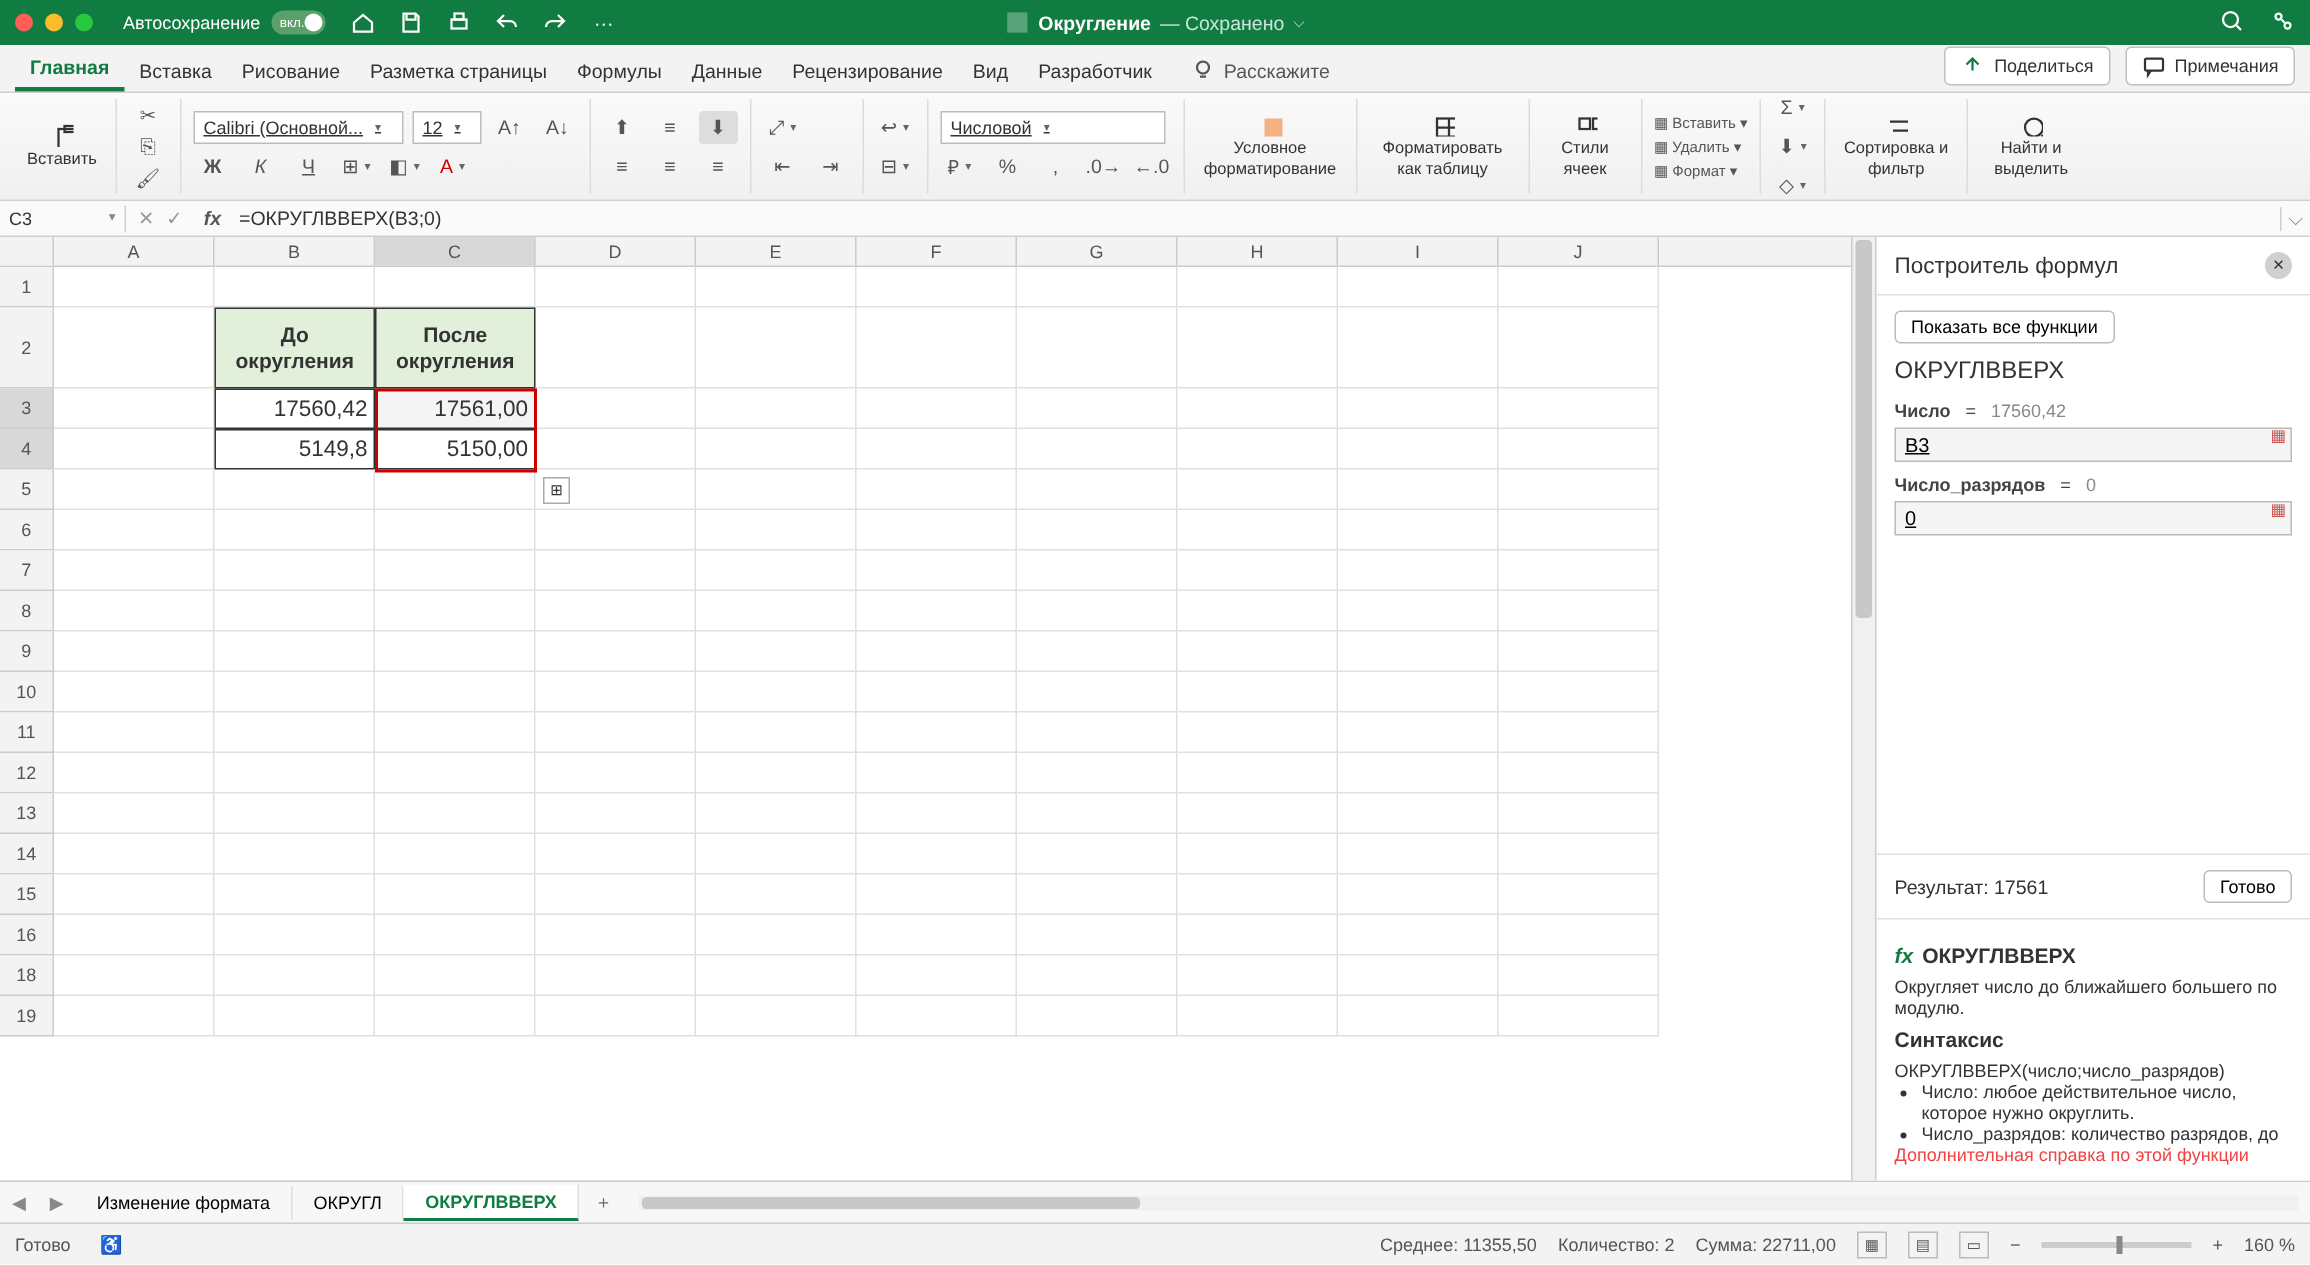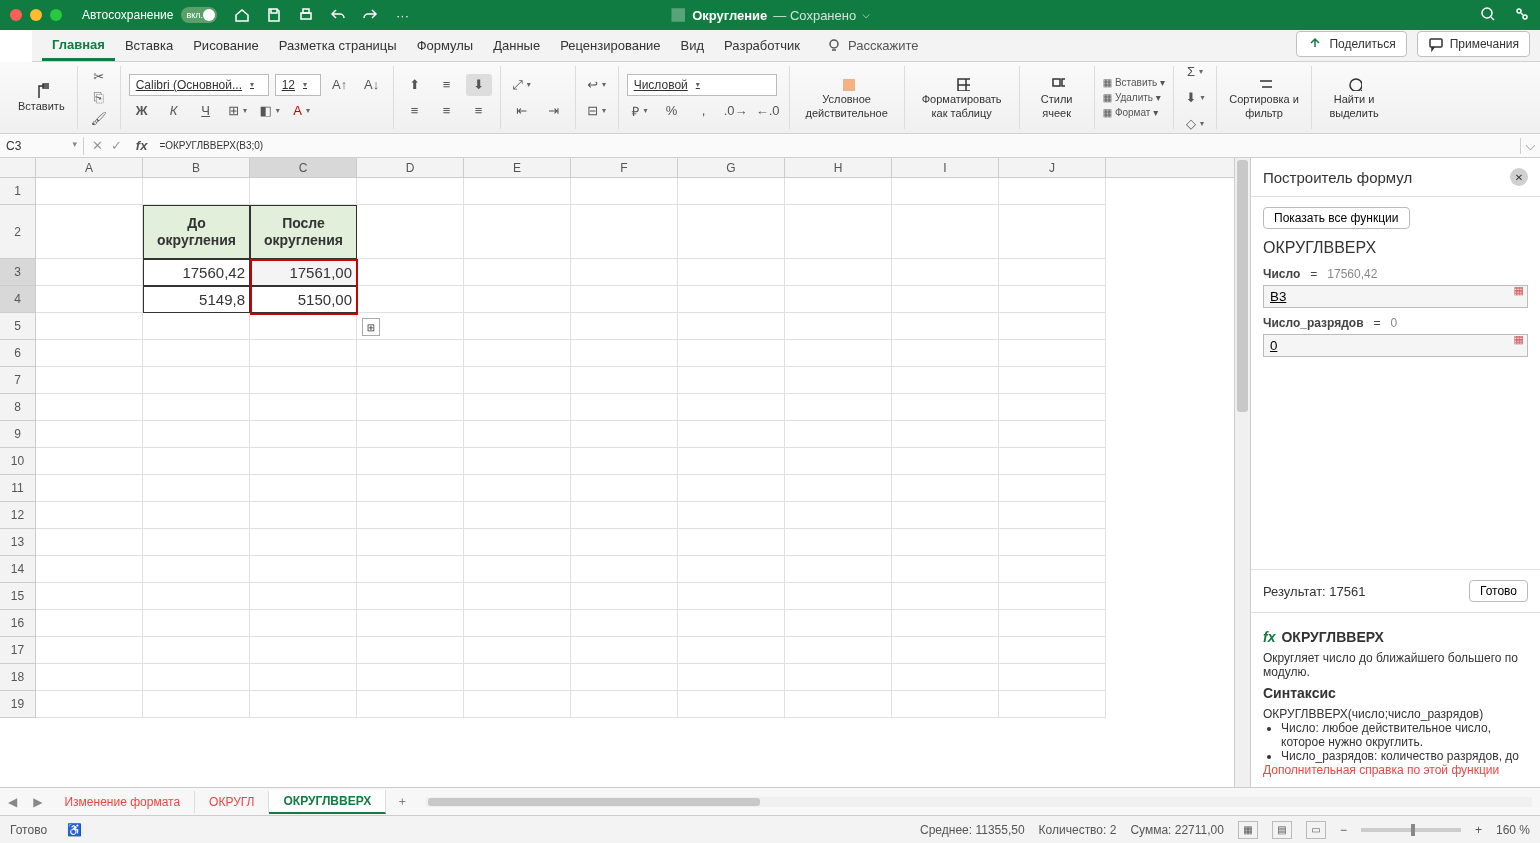--- a/index.html
+++ b/index.html
@@ -10,21 +10,21 @@
 .dot { width: 12px; height: 12px; border-radius: 50%; }
 .dot.r { background: #ff5f57; } .dot.y { background: #febc2e; } .dot.g { background: #28c840; }
 .autosave { margin-left: 20px; display: flex; align-items: center; gap: 8px; font-size: 12px; }
 .toggle { width: 36px; height: 16px; background: #5ba06a; border-radius: 10px; position: relative; font-size: 9px; display:flex; align-items:center; padding-left:5px; color:#fff;}
 .toggle::after { content: ""; position: absolute; right: 2px; top: 2px; width: 12px; height: 12px; background: #fff; border-radius: 50%; }
 .qat { display: flex; gap: 14px; margin-left: 16px; }
 .qat-btn { width: 18px; height: 18px; display: flex; align-items: center; justify-content: center; cursor: pointer; }
 .title-center { position: absolute; left: 50%; transform: translateX(-50%); display: flex; align-items: center; gap: 6px; font-size: 13px; }
 .title-right { margin-left: auto; display: flex; gap: 18px; }
 
-.tabs { height: 32px; background: #f3f3f3; border-bottom: 1px solid #d0d0d0; display: flex; align-items: center; padding: 0 10px; margin-left: 32px; }
+.tabs { height: 32px; background: #f3f3f3; border-bottom: 1px solid #d0d0d0; display: flex; align-items: flex-end; padding: 0 10px; }
 .tab { padding: 6px 10px; font-size: 13px; cursor: pointer; color: #333; }
 .tab.active { color: #107c41; border-bottom: 3px solid #107c41; font-weight: 600; }
 .tabs-right { margin-left: auto; display: flex; gap: 10px; padding-bottom: 4px; }
 .pill-btn { border: 1px solid #c0c0c0; border-radius: 4px; padding: 4px 10px; font-size: 12px; display: flex; align-items: center; gap: 6px; background: #fff; cursor: pointer; }
 .lamp { display:flex; align-items:center; gap:6px; color:#555; margin-left:10px; padding:6px;}
 
 .ribbon { height: 72px; background: linear-gradient(#fafafa,#f0f0f0); border-bottom: 1px solid #d0d0d0; display: flex; padding: 4px 6px; gap: 0; }
 .rgroup { border-right: 1px solid #dcdcdc; padding: 2px 8px; display: flex; flex-direction: column; justify-content: center; gap: 4px; }
 .rrow { display: flex; align-items: center; gap: 6px; }
 .ribbtn { width: 26px; height: 22px; display: flex; align-items: center; justify-content: center; color: #555; cursor: pointer; border-radius: 3px; }
@@ -33,21 +33,21 @@
 .size-sel { width: 46px; }
 .numfmt { width: 150px; }
 .drop::after { content: "▾"; font-size: 8px; margin-left: 4px; color: #666; }
 .bold-i { font-weight: bold; } .ital-i { font-style: italic; } .under-i { text-decoration: underline; }
 .smallcap {font-size:10px; color:#555;}
 
 .fbarrow { height: 24px; border-bottom: 1px solid #d0d0d0; display: flex; align-items: center; background: #fafafa; }
 .namebox { width: 84px; border-right: 1px solid #d0d0d0; padding: 2px 6px; font-size: 12px; display:flex; justify-content:space-between; align-items:flex-start;}
 .fctrls { display: flex; gap: 8px; padding: 0 8px; color: #999; }
 .fx { font-style: italic; font-weight: 600; color: #555; padding: 0 6px; }
-.fbar { flex: 1; padding: 2px 6px; font-size: 10px; }
+.fbar { flex: 1; padding: 2px 6px; font-size: 13px; }
 .fbar-end { width:20px; text-align:center; color:#888; border-left:1px solid #d0d0d0;}
 
 .main { display: flex; height: calc(843px - 30px - 32px - 72px - 24px - 28px - 28px); }
 .sheet { flex: 1; position: relative; overflow: hidden; display: flex; flex-direction: column; }
 .colhdrs { display: flex; height: 20px; background: #f3f3f3; border-bottom: 1px solid #ccc; }
 .rowhdrs-corner { width: 36px; border-right: 1px solid #ccc; background: #f3f3f3; }
 .colhdr { width: 107px; border-right: 1px solid #ccc; text-align: center; font-size: 12px; line-height: 20px; color: #555;}
 .colhdr.sel { background: #d8d8d8; }
 .gridbody { flex: 1; overflow: auto; position: relative; }
 .row { display: flex; height: 27px; }
@@ -76,21 +76,21 @@
 .inputwrap::after{ content:"▦"; position:absolute; right:4px; top:3px; color:#c55; font-size:11px;}
 .sp-result { padding: 10px 12px; border-top:1px solid #e0e0e0; display:flex; justify-content:space-between; align-items:center;}
 .sp-help { padding: 10px 12px; border-top:1px solid #e0e0e0; font-size:12px; overflow:auto; max-height:220px;}
 .sp-help h4 { font-size:14px; margin:6px 0; }
 .sp-help ul { padding-left:18px; }
 .sp-help a { color:#ef4444; cursor:pointer;}
 .fxic{ color:#107c41; font-style:italic; font-weight:bold; margin-right:6px;}
 
 .sheettabs { height: 28px; border-top: 1px solid #ccc; display: flex; align-items: center; background: #f7f7f7; font-size: 12px; }
 .shnav { padding: 0 8px; color:#888; cursor:pointer;}
-.shtab { padding: 4px 14px; border-right: 1px solid #ddd; cursor: pointer; color: #ef4444;}
+.shtab { padding: 4px 14px; border-right: 1px solid #ddd; cursor: pointer; color: #000000;}
 .shtab.active { background: #fff; border-bottom: 2px solid #107c41; color:#107c41; font-weight:600;}
 .addsheet { padding: 0 10px; color: #666; cursor:pointer;}
 .hscroll { flex:1; height:10px; margin:0 8px; background:#f0f0f0; position:relative;}
 .hscroll::before{content:""; position:absolute; left:2px; top:1px; width:30%; height:8px; background:#c8c8c8; border-radius:3px;}
 
 .statusbar { height: 28px; background: #f3f3f3; border-top: 1px solid #ccc; display: flex; align-items: center; padding: 0 10px; font-size: 12px; gap: 20px; color:#555;}
 .sb-right { margin-left: auto; display: flex; align-items: center; gap: 14px; }
 .viewbtn { width:20px; height:18px; border:1px solid #bbb; display:flex;align-items:center;justify-content:center; font-size:10px;cursor:pointer;}
 .zoomslider { width: 100px; height: 4px; background: #ccc; position:relative;}
 .zoomslider::after{content:"";position:absolute; left:50%; top:-4px; width:4px; height:12px; background:#888;}
@@ -269,21 +269,21 @@
       <div class="ribbtn">,</div>
       <div class="ribbtn">.0→</div>
       <div class="ribbtn">←.0</div>
     </div>
   </div>
   <div class="rgroup">
     <div class="bigbtn">
       <svg width="24" height="24" class="ico">
           <rect x="4" y="4" width="16" height="16" fill="#f4b183" stroke="none"></rect>
         </svg>
-      <span style="max-width:90px">Условное действительное</span>
+      <span style="max-width:90px">Условное форматирование</span>
     </div>
   </div>
   <div class="rgroup">
     <div class="bigbtn">
       <svg width="24" height="24" class="ico">
           <rect x="4" y="4" width="16" height="16"></rect>
           <path d="M4 10h16M4 16h16M12 4v16"></path>
         </svg>
       <span style="max-width:90px">Форматировать как таблицу</span>
     </div>
@@ -570,33 +570,20 @@
           <div class="cell"></div>
           <div class="cell"></div>
           <div class="cell"></div>
           <div class="cell"></div>
           <div class="cell"></div>
           <div class="cell"></div>
           <div class="cell"></div>
           <div class="cell"></div>
         </div>
       <div class="row">
-          <div class="rowhdr">17</div>
-          <div class="cell"></div>
-          <div class="cell"></div>
-          <div class="cell"></div>
-          <div class="cell"></div>
-          <div class="cell"></div>
-          <div class="cell"></div>
-          <div class="cell"></div>
-          <div class="cell"></div>
-          <div class="cell"></div>
-          <div class="cell"></div>
-        </div>
-      <div class="row">
           <div class="rowhdr">18</div>
           <div class="cell"></div>
           <div class="cell"></div>
           <div class="cell"></div>
           <div class="cell"></div>
           <div class="cell"></div>
           <div class="cell"></div>
           <div class="cell"></div>
           <div class="cell"></div>
           <div class="cell"></div>

